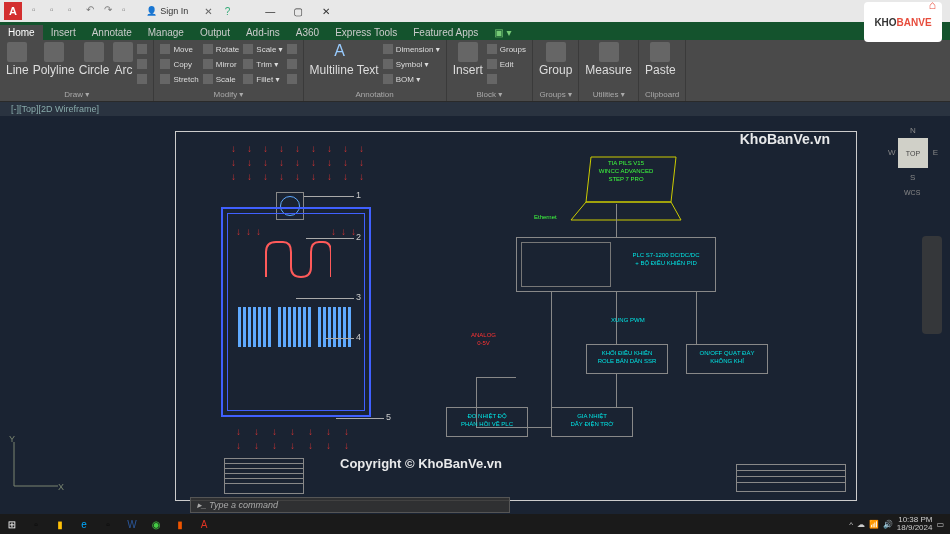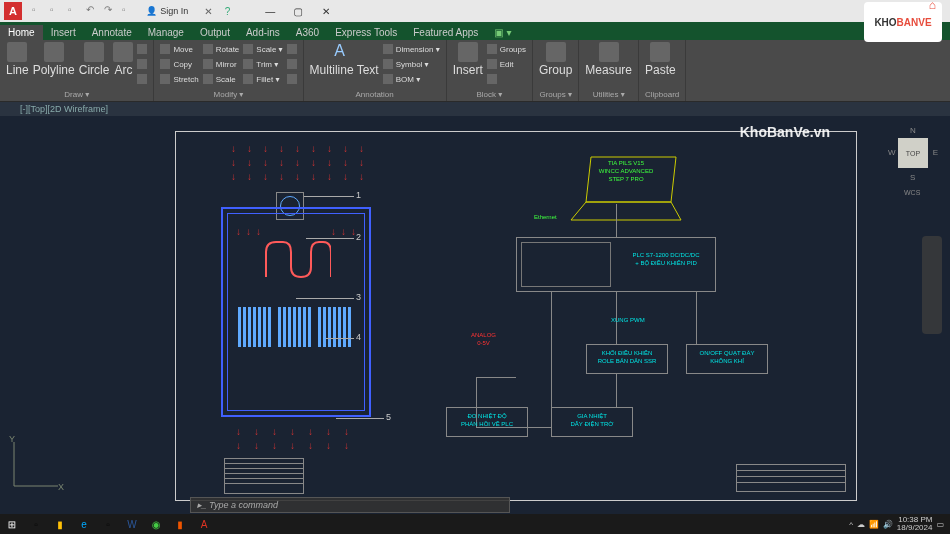--- a/index.html
+++ b/index.html
@@ -24,32 +24,32 @@
 .ribbon-panel .panel-content { display: flex; gap: 4px; align-items: flex-start; height: 48px; }
 .ribbon-panel .panel-label { font-size: 8px; color: #aaa; text-align: center; }
 .big-btn { display: flex; flex-direction: column; align-items: center; gap: 1px; cursor: pointer; }
 .big-btn .icon { width: 20px; height: 20px; background: #666; border-radius: 2px; }
 .big-btn .label { font-size: 12px; color: #ddd; white-space: nowrap; }
 .small-row { display: flex; flex-direction: column; gap: 1px; }
 .small-btn { display: flex; align-items: center; gap: 3px; font-size: 8px; color: #ddd; height: 14px; cursor: pointer; }
 .small-btn .micon { width: 10px; height: 10px; background: #666; }
 .combo { background: #333; border: 1px solid #555; color: #ccc; font-size: 8px; padding: 1px 4px; height: 14px; width: 110px; }
 
-.doc-tabs { height: 14px; background: #2a3340; display: flex; align-items: center; font-size: 9px; color: #8aa; padding-left: 20px; }
+.doc-tabs { height: 14px; background: #2a3340; display: flex; align-items: center; font-size: 9px; color: #8aa; padding-left: 11px; }
 
 .canvas { position: relative; height: 398px; background: #1a2332; }
 .viewcube { position: absolute; right: 12px; top: 10px; width: 50px; height: 70px; }
 .viewcube .cube { width: 30px; height: 30px; background: #d0d0c8; margin: 12px auto 0; display: flex; align-items: center; justify-content: center; font-size: 7px; color: #444; }
 .viewcube .dir { position: absolute; font-size: 8px; color: #888; }
 .navbar { position: absolute; right: 8px; top: 120px; width: 20px; background: rgba(60,60,60,0.8); border-radius: 4px; padding: 4px 0; }
 .navbar div { height: 20px; margin: 2px 0; }
 
 .drawing-frame { position: absolute; left: 175px; top: 15px; width: 682px; height: 370px; border: 1px solid #ccc; }
 .watermark { position: absolute; color: #fff; font-size: 14px; font-weight: bold; opacity: 0.9; z-index: 10; }
-.wm1 { right: 120px; top: 8px; }
+.wm1 { right: 120px; top: 15px; }
 .wm2 { left: 340px; top: 340px; font-size: 13px; }
 .logo-overlay { position: absolute; right: 8px; top: 2px; width: 78px; height: 40px; background: #fff; border-radius: 4px; display: flex; align-items: center; justify-content: center; z-index: 20; font-size: 10px; font-weight: bold; }
 .logo-overlay span.kho { color: #333; }
 .logo-overlay span.banve { color: #e74c3c; }
 .logo-overlay .house { position: absolute; top: -4px; right: 6px; color: #e74c3c; font-size: 12px; }
 
 .ucs { position: absolute; left: 6px; bottom: 20px; }
 .ucs line { stroke: #7a8570; stroke-width: 1; }
 .ucs text { fill: #7a8570; font-size: 9px; }
 
@@ -458,20 +458,21 @@
       <div class="arrow" style="left: 150px; top: 309px;">↓</div>
       <div class="arrow" style="left: 168px; top: 309px;">↓</div>
       <div class="arrow" style="left: 60px; top: 95px;">↓</div>
       <div class="arrow" style="left: 155px; top: 95px;">↓</div>
       <div class="arrow" style="left: 70px; top: 95px;">↓</div>
       <div class="arrow" style="left: 165px; top: 95px;">↓</div>
       <div class="arrow" style="left: 80px; top: 95px;">↓</div>
       <div class="arrow" style="left: 175px; top: 95px;">↓</div>
     </div>
 
+  <div class="watermark wm2">Copyright © KhoBanVe.vn</div>
 
   <svg class="ucs" width="60" height="60">
     <line x1="8" y1="52" x2="8" y2="8"></line>
       <line x1="8" y1="52" x2="52" y2="52"></line>
     <text x="3" y="8">Y</text>
       <text x="52" y="56">X</text>
   </svg>
 
   <div class="cmdline">
     <span>▸_</span>&nbsp;<span>Type a command</span>

